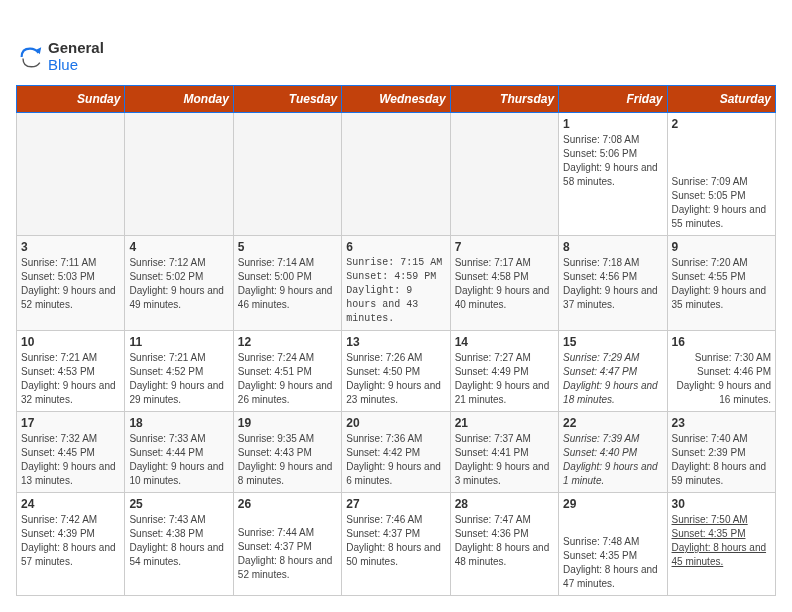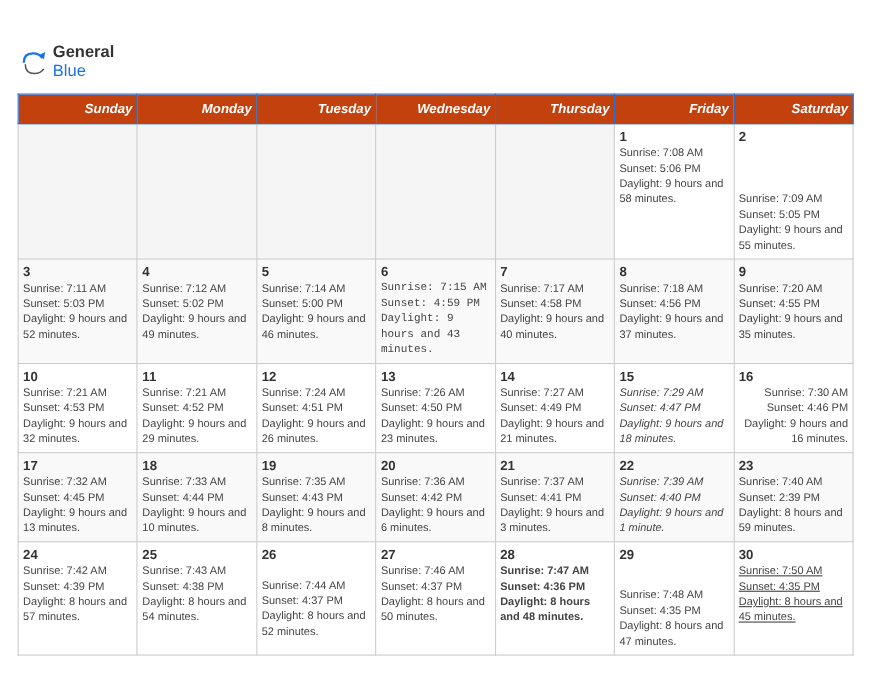--- a/index.html
+++ b/index.html
@@ -241,21 +241,21 @@
 Daylight: 9 hours and 13 minutes.</div>
         </td>
         <td>
           <div class="day-number">18</div>
           <div class="day-info" style="white-space: pre-line;">Sunrise: 7:33 AM
 Sunset: 4:44 PM
 Daylight: 9 hours and 10 minutes.</div>
         </td>
         <td>
           <div class="day-number">19</div>
-          <div class="day-info" style="white-space: pre-line;">Sunrise: 7:35 AM
+          <div class="day-info" style="white-space: pre-line;">Sunrise: 9:35 AM
 Sunset: 4:43 PM
 Daylight: 9 hours and 8 minutes.</div>
         </td>
         <td>
           <div class="day-number">20</div>
           <div class="day-info" style="white-space: pre-line;">Sunrise: 7:36 AM
 Sunset: 4:42 PM
 Daylight: 9 hours and 6 minutes.</div>
         </td>
         <td>
@@ -297,21 +297,21 @@
 Daylight: 8 hours and 52 minutes.</div>
         </td>
         <td>
           <div class="day-number">27</div>
           <div class="day-info" style="white-space: pre-line;">Sunrise: 7:46 AM
 Sunset: 4:37 PM
 Daylight: 8 hours and 50 minutes.</div>
         </td>
         <td>
           <div class="day-number">28</div>
-          <div class="day-info" style="white-space: pre-line; font-weight: bold;">Sunrise: 7:47 AM
+          <div class="day-info" style="white-space: pre-line;">Sunrise: 7:47 AM
 Sunset: 4:36 PM
 Daylight: 8 hours and 48 minutes.</div>
         </td>
         <td>
           <div class="day-number">29</div>
           <div class="day-info" style="white-space: pre-line; margin-top: 24px;">Sunrise: 7:48 AM
 Sunset: 4:35 PM
 Daylight: 8 hours and 47 minutes.</div>
         </td>
         <td>

